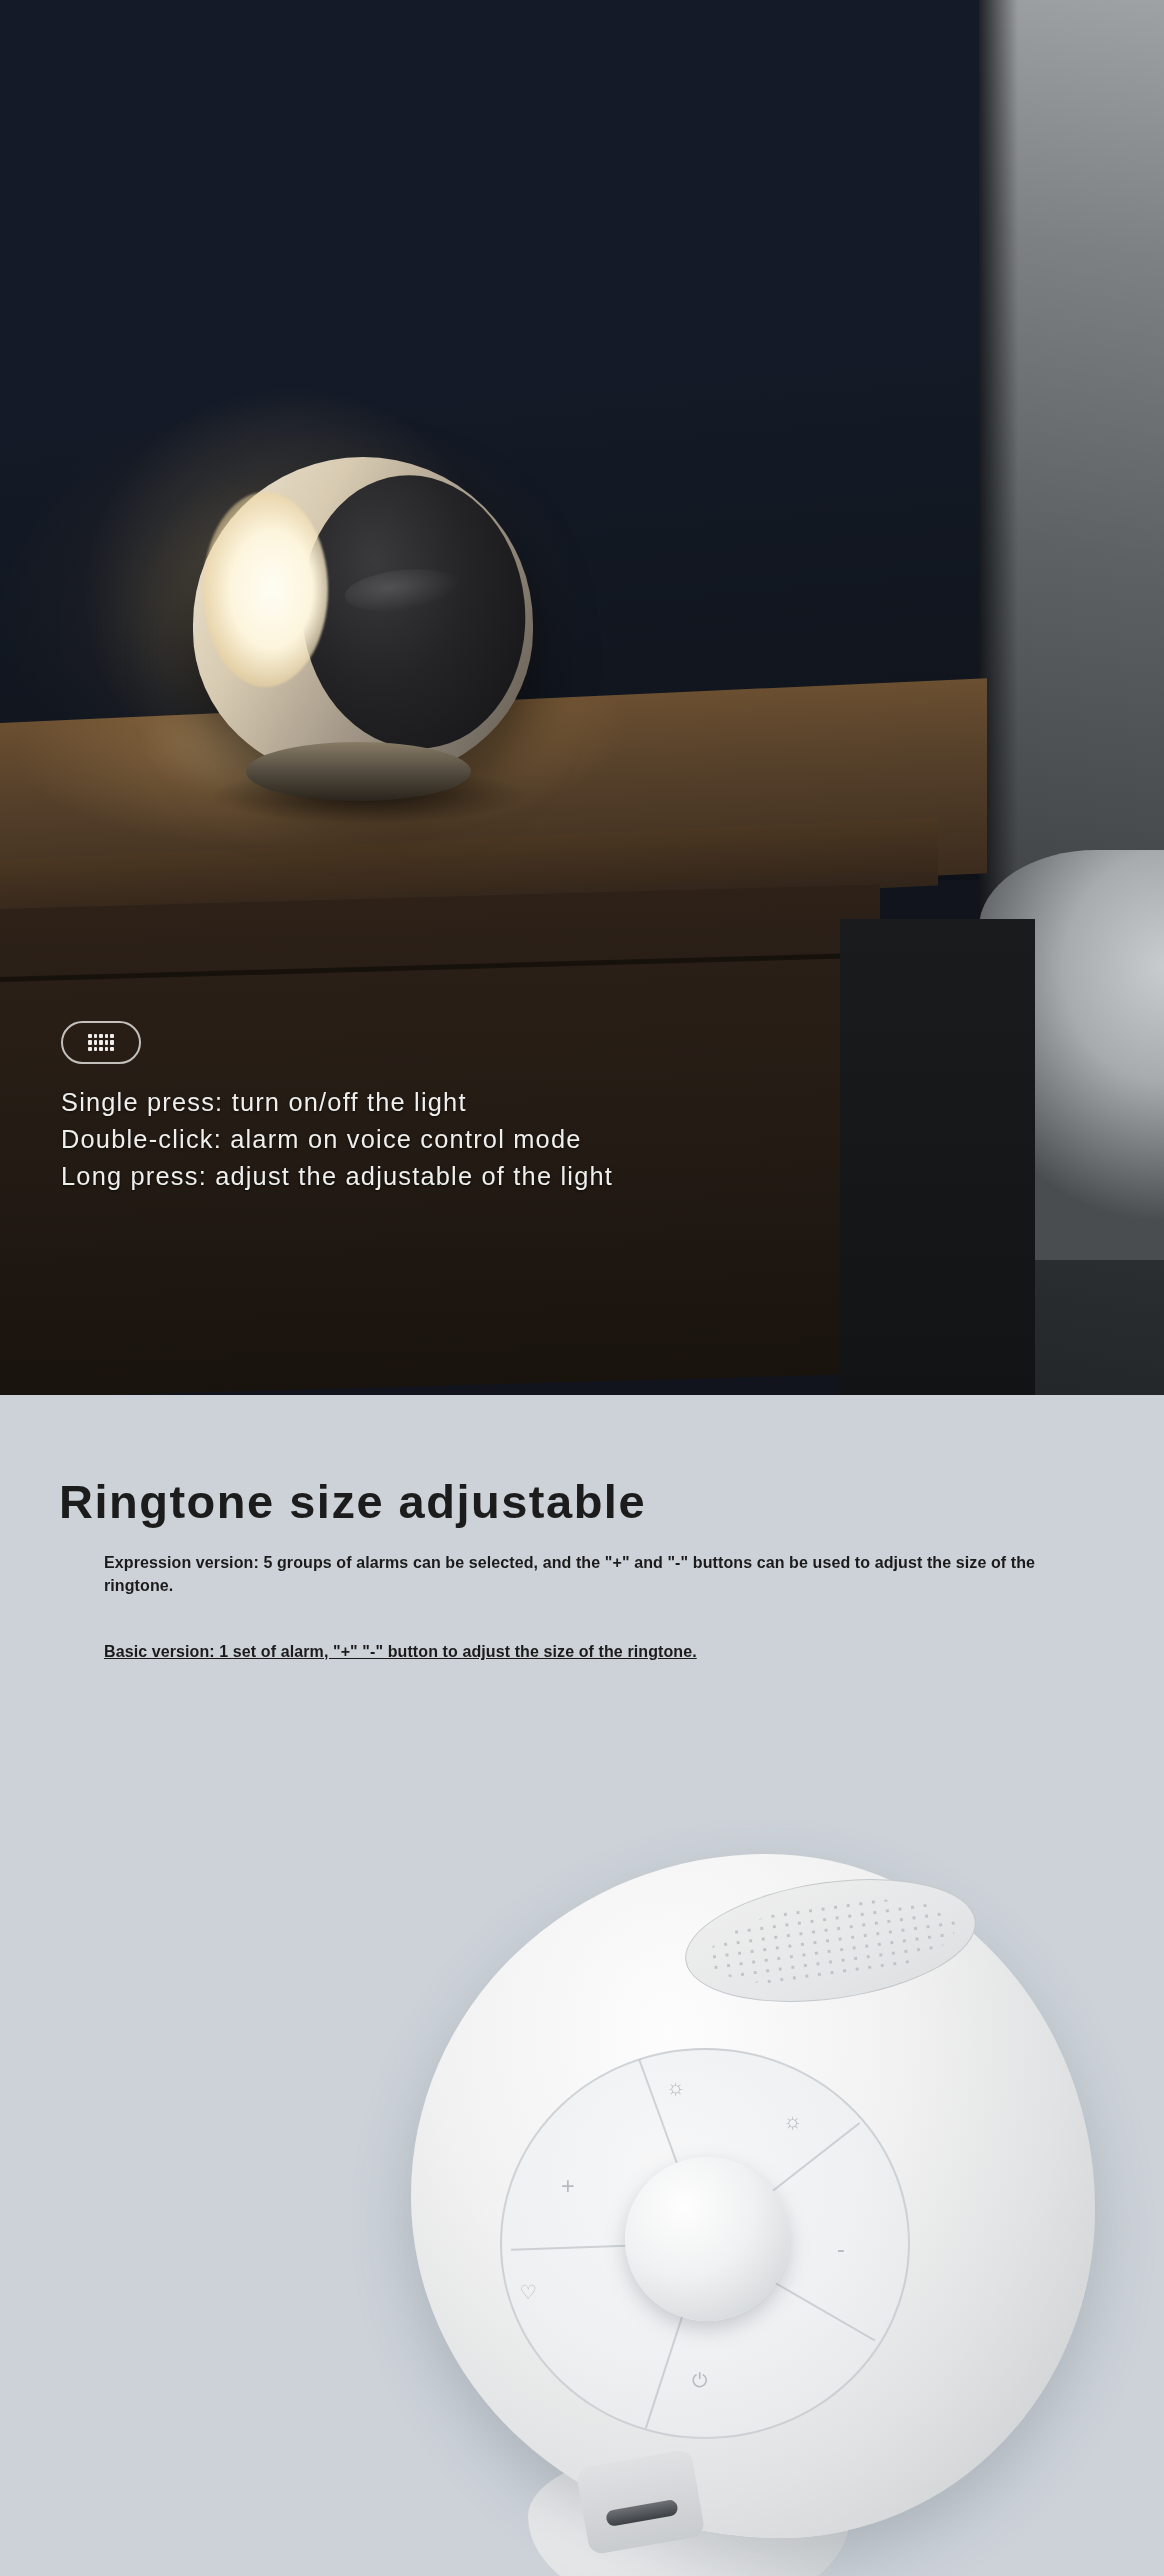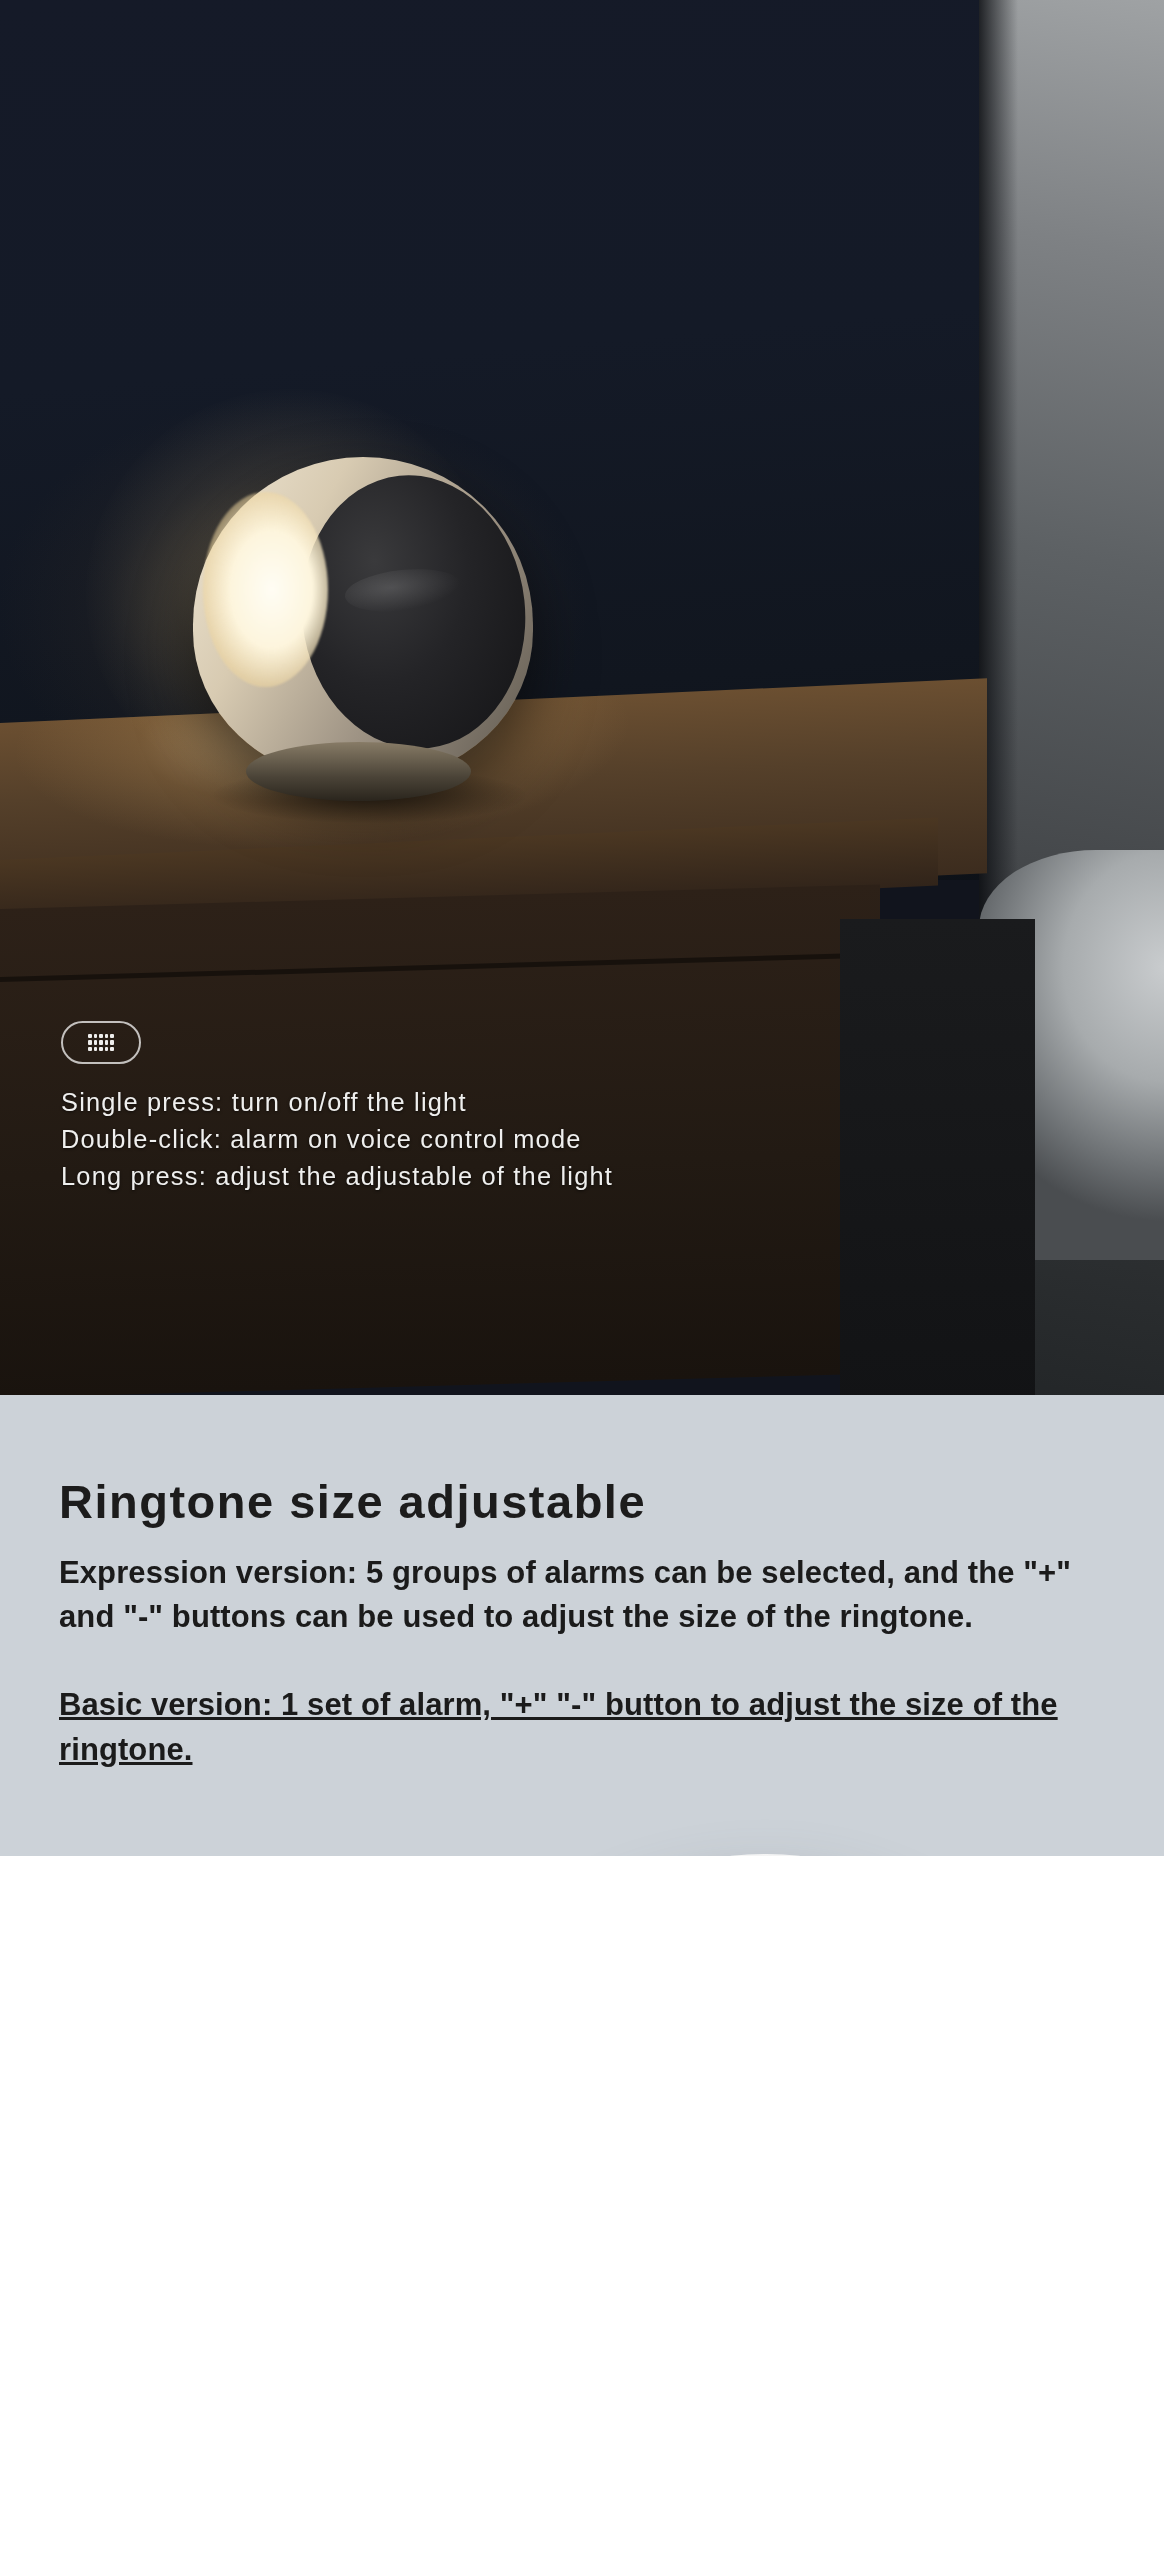--- a/index.html
+++ b/index.html
@@ -4,21 +4,21 @@
 <style>
   * { box-sizing: border-box; margin: 0; padding: 0; }
   html, body {
     width: 1165px;
     background: #ffffff;
     font-family: "Liberation Sans", sans-serif;
   }
   .page {
     position: relative;
     width: 1165px;
-    height: 1856px;
+    height: 2576px;
     overflow: hidden;
   }
 
   
   .panel-night {
     position: relative;
     width: 1165px;
     height: 1395px;
     overflow: hidden;
     background: #11141d;
@@ -206,25 +206,26 @@
     width: 1044px;
   }
   .ring-title {
     font-size: 47px;
     font-weight: 700;
     letter-spacing: 1.5px;
     color: #1c1c1c;
     margin-bottom: 21.5px;
   }
   .ring-para {
-    font-size: 31px;
+    font-size: 16px;
     line-height: 1.45;
     font-weight: 700;
     color: #1b1b1b;
     letter-spacing: 0.1px;
+    margin-left: 45px;
   }
   .ring-para + .ring-para { margin-top: 43px; text-decoration: underline; }
 
   
   .product {
     position: absolute;
     left: 391px; top: 430px;
     width: 782px; height: 762px;
   }
   .prod-body {

